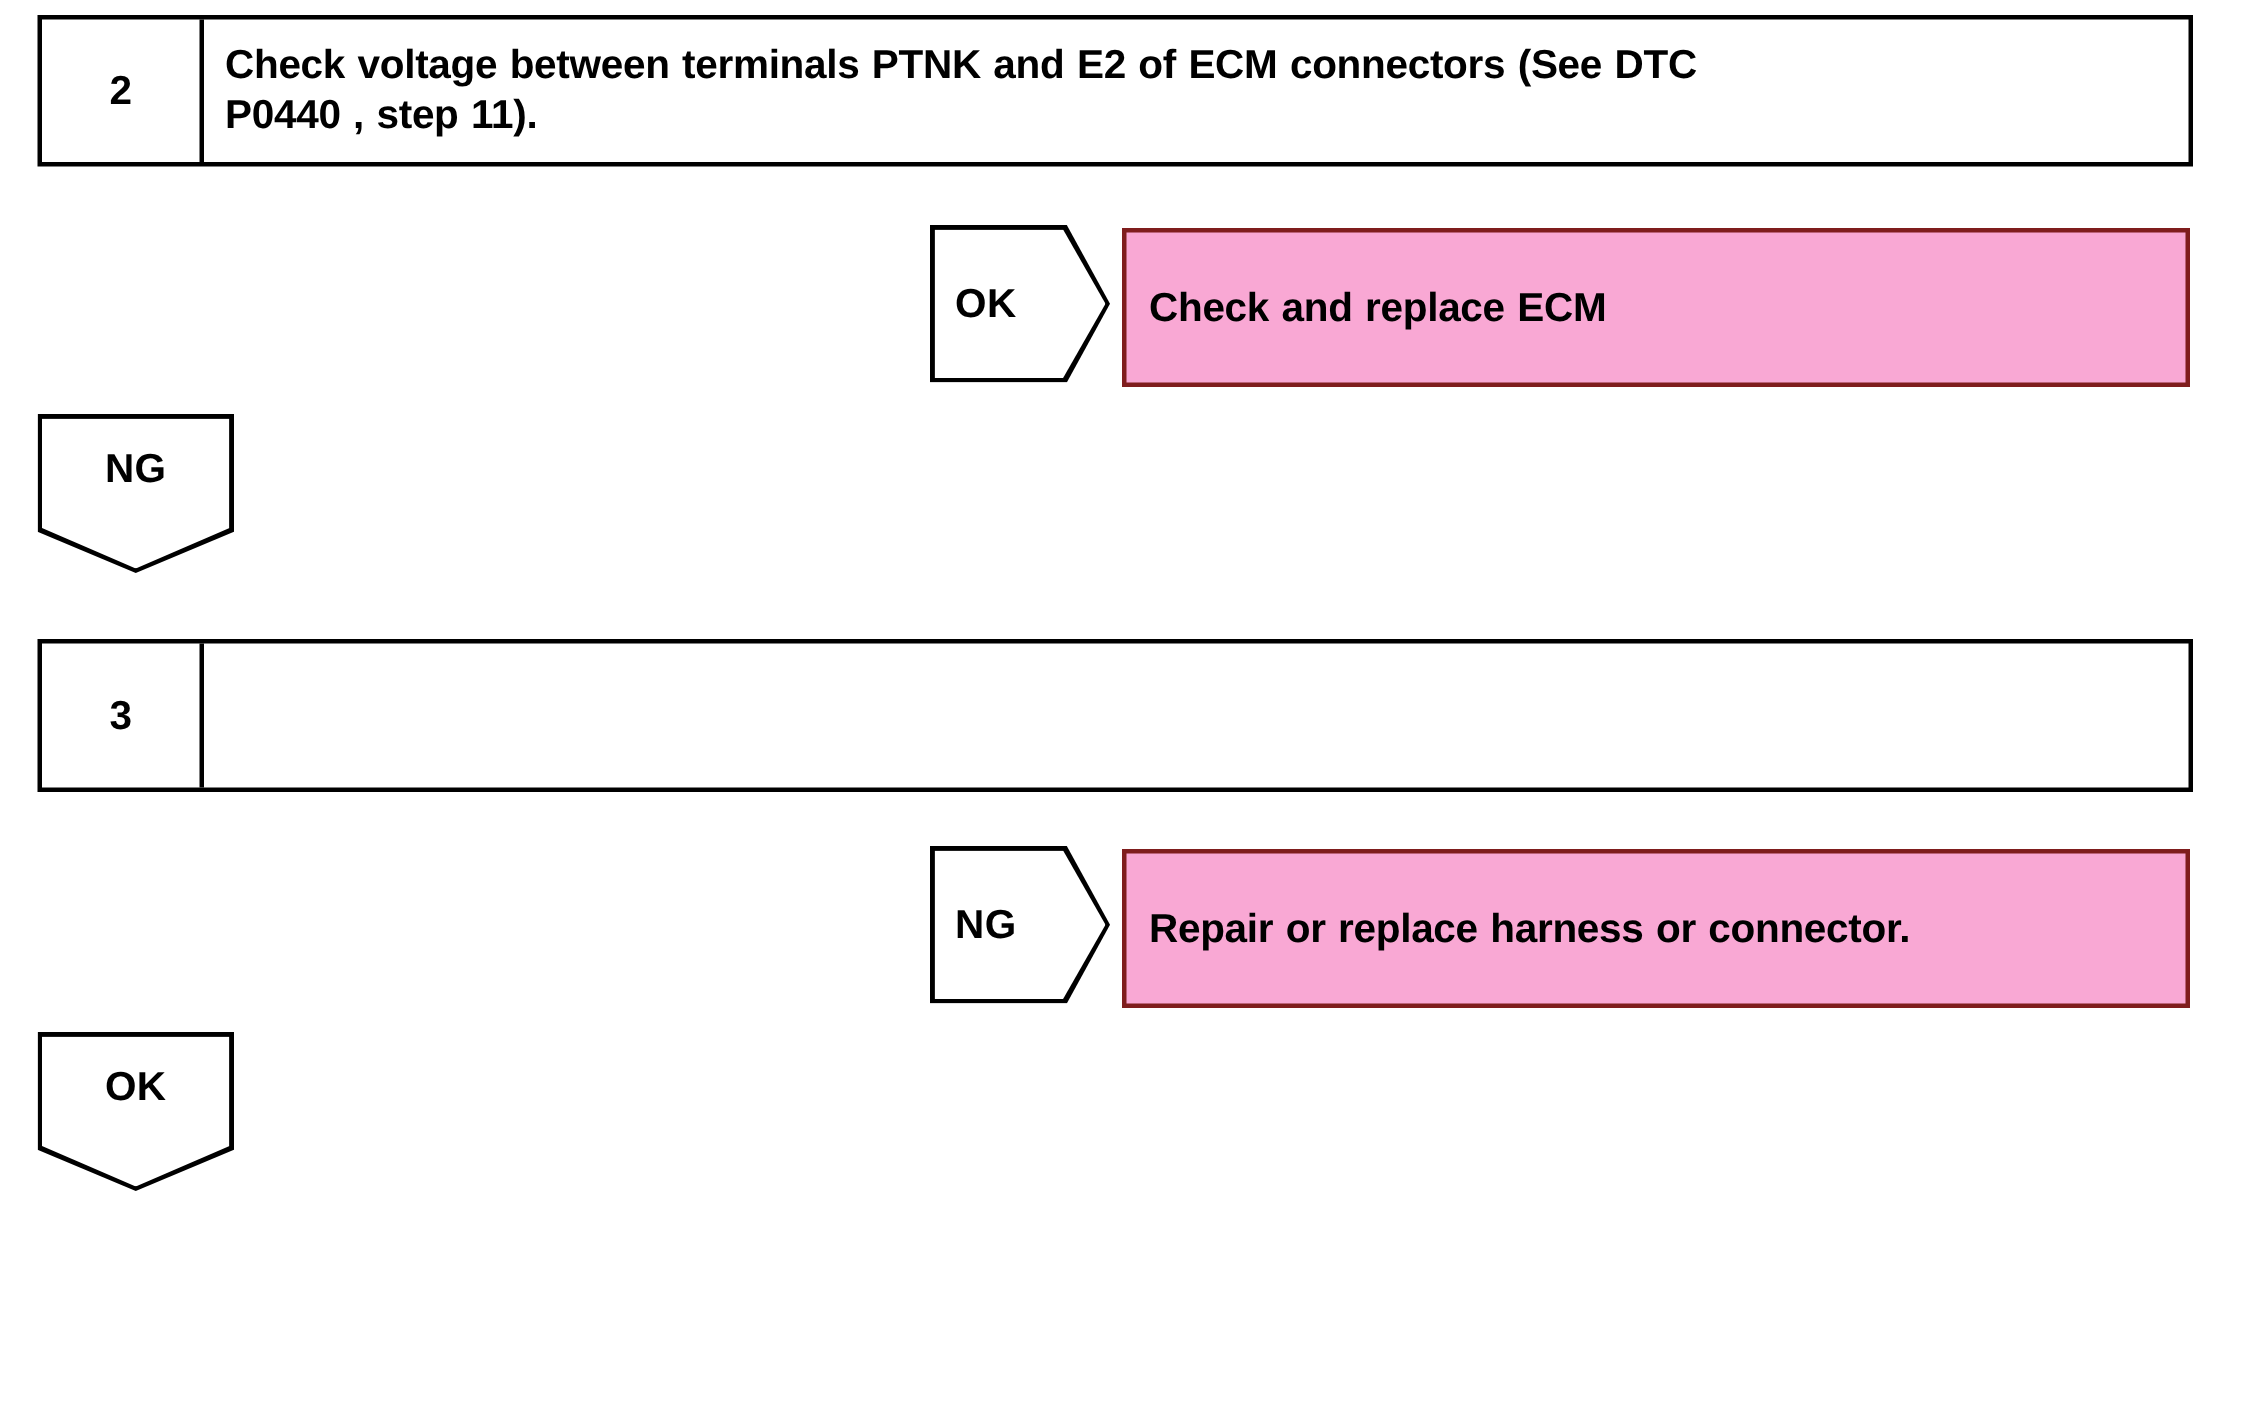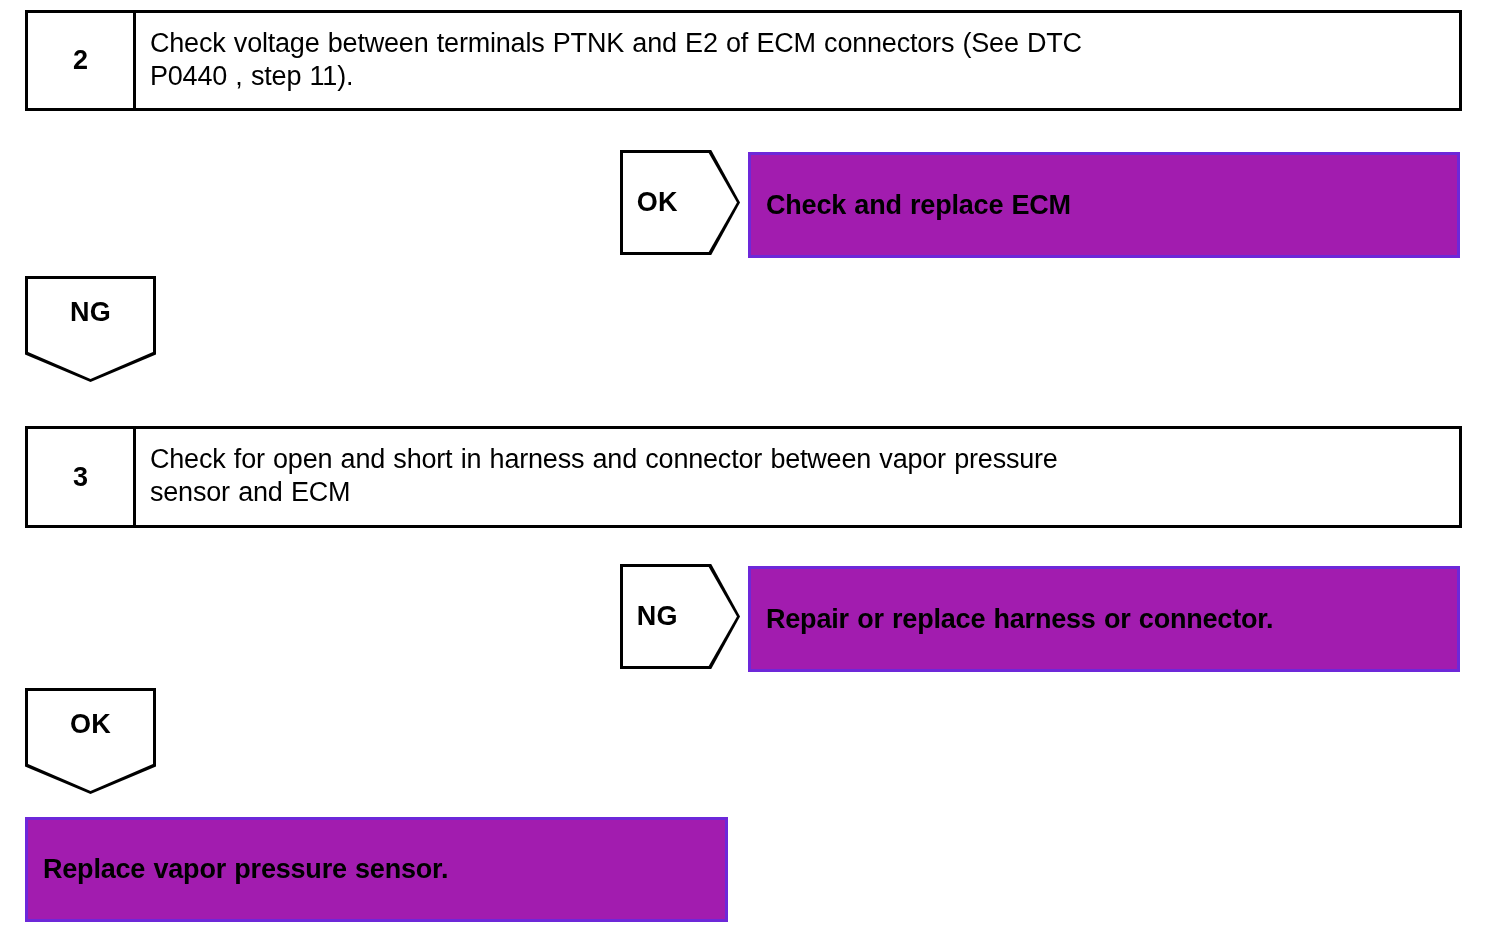--- a/index.html
+++ b/index.html
@@ -43,31 +43,31 @@
     justify-content: center;
     font-size: 27px;
     font-weight: bold;
     letter-spacing: 0px;
   }
   .step-text {
     flex: 1 1 auto;
     box-sizing: border-box;
     padding: 14px 10px 0 14px;
     font-size: 27px;
-    font-weight: normal;
+    font-weight: bold;
     line-height: 1.22;
     letter-spacing: -0.2px;
     word-spacing: 1px;
   }
 
   
   .result-box {
     position: absolute;
-    border: 3px solid #6d28d9;
-    background: #a21caf;
+    border: 3px solid #7f1d1d;
+    background: #f9a8d4;
     box-sizing: border-box;
     display: flex;
     align-items: center;
     font-size: 27px;
     font-weight: bold;
     letter-spacing: -0.2px;
     word-spacing: 1px;
     padding-left: 15px;
   }
 
@@ -168,37 +168,30 @@
     <span>Check and replace ECM</span>
   </div>
 
   <div class="arrow-down" id="ng-arrow-1">
     <div class="inner"></div>
     <div class="lbl">NG</div>
   </div>
 
   <div class="step-row" id="step-3-row">
     <div class="step-num">3</div>
-    <div class="step-text">
-      <div>Check for open and short in harness and connector between vapor pressure</div>
-      <div>sensor and ECM</div>
-    </div>
   </div>
 
   <div class="arrow-right" id="ng-arrow-2">
     <div class="inner"></div>
     <div class="lbl">NG</div>
   </div>
 
   <div class="result-box" id="harness-box">
     <span>Repair or replace harness or connector.</span>
   </div>
 
   <div class="arrow-down" id="ok-arrow-2">
     <div class="inner"></div>
     <div class="lbl">OK</div>
   </div>
 
-  <div class="result-box" id="final-box">
-    <span>Replace vapor pressure sensor.</span>
-  </div>
 
 </div>
 
 </body></html>

